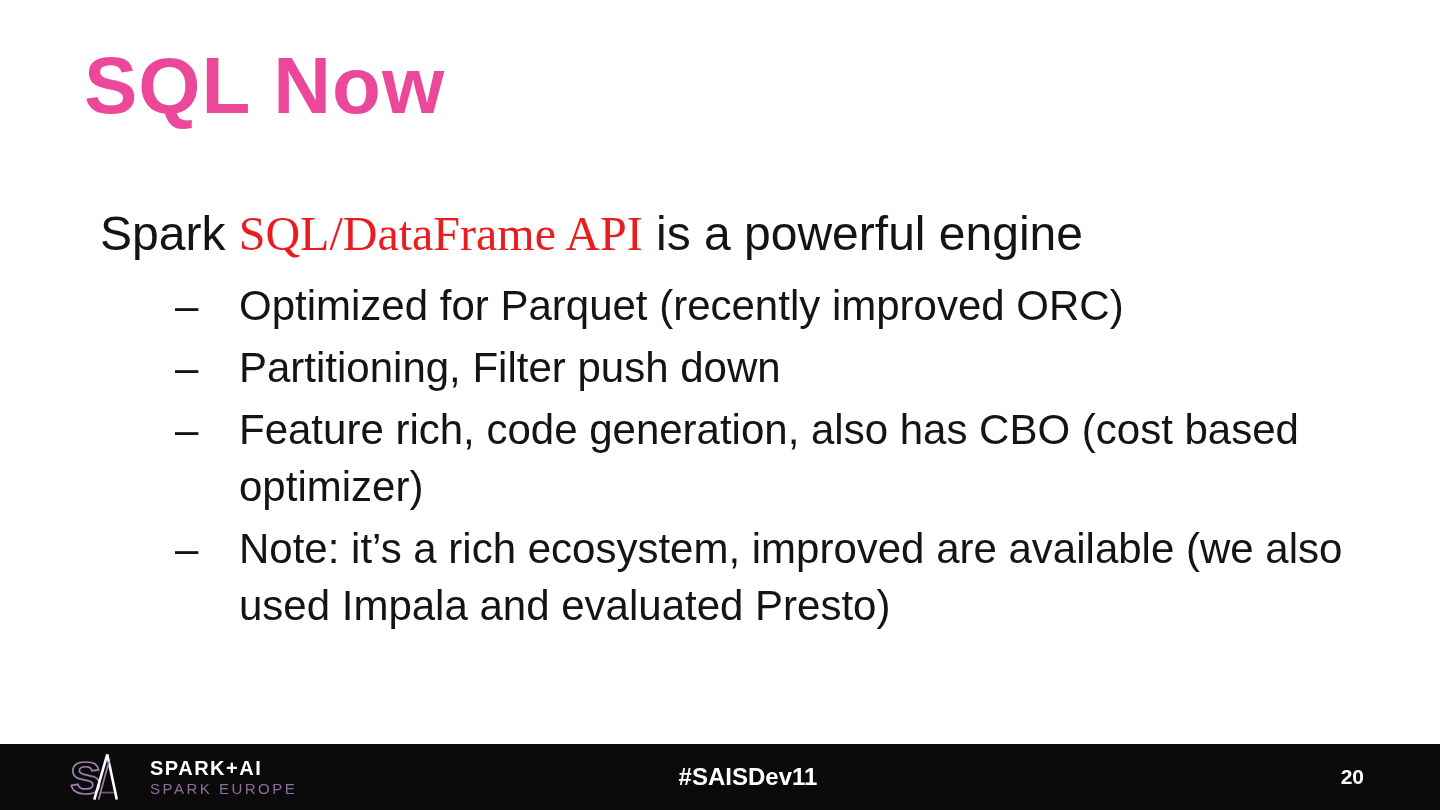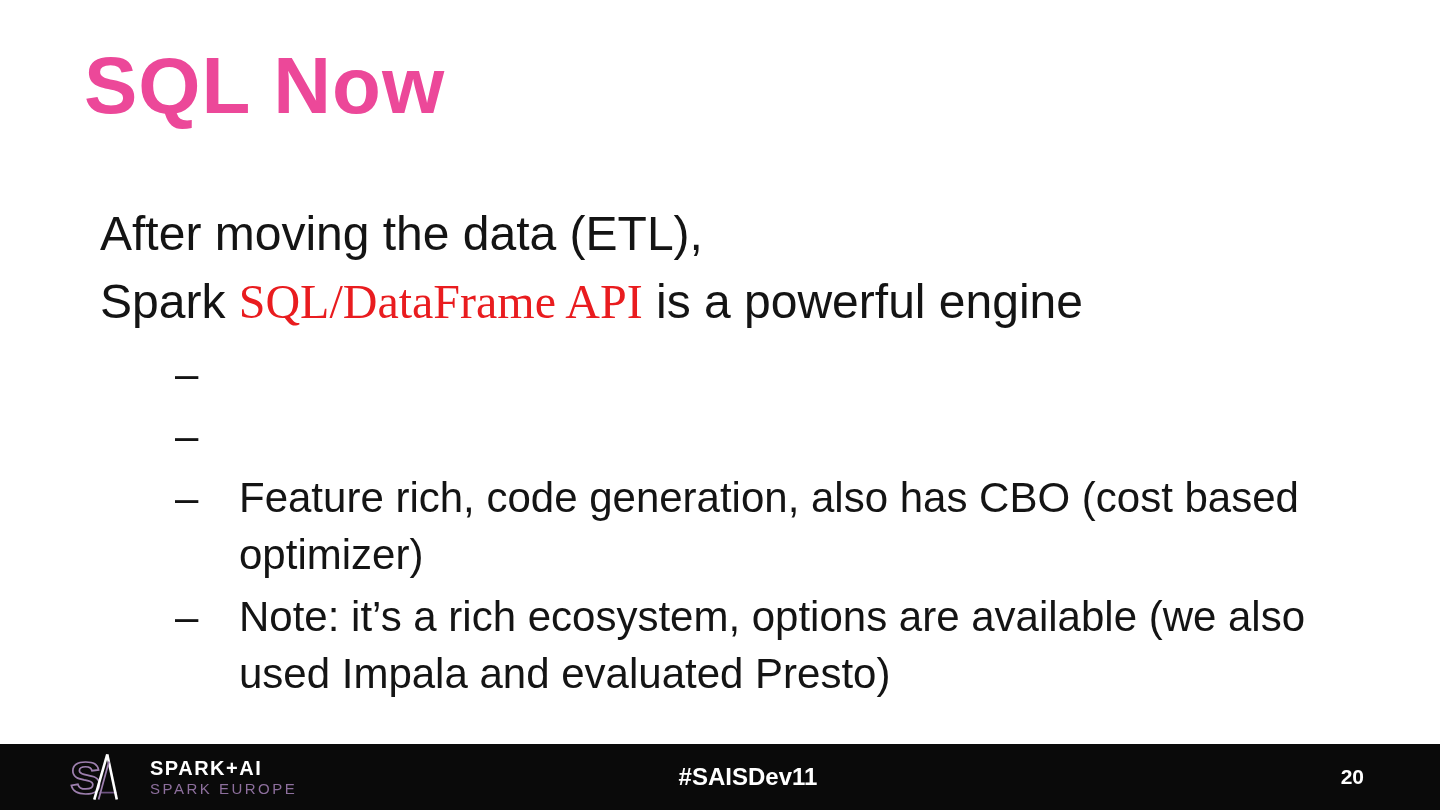--- a/index.html
+++ b/index.html
@@ -121,37 +121,38 @@
   }
 </style>
 </head>
 <body>
 
 <div class="slide">
 
   <h1 class="slide-title">SQL Now</h1>
 
   <div class="body-block">
-    <div class="main-line">After moving the data (ETL),</div>
     <div class="main-line"><span>Spark </span><span class="highlight-red">SQL/DataFrame API</span><span> is a powerful engine</span></div>
 
     <div class="bullet-list">
       <div class="bullet-item">
         <span class="bullet-dash">–</span>
+        <span class="bullet-text">Optimized for Parquet (recently improved ORC)</span>
       </div>
       <div class="bullet-item">
         <span class="bullet-dash">–</span>
+        <span class="bullet-text">Partitioning, Filter push down</span>
       </div>
       <div class="bullet-item">
         <span class="bullet-dash">–</span>
         <span class="bullet-text">Feature rich, code generation, also has CBO (cost based optimizer)</span>
       </div>
       <div class="bullet-item">
         <span class="bullet-dash">–</span>
-        <span class="bullet-text">Note: it’s a rich ecosystem, options are available (we also used Impala and evaluated Presto)</span>
+        <span class="bullet-text">Note: it’s a rich ecosystem, improved are available (we also used Impala and evaluated Presto)</span>
       </div>
     </div>
   </div>
 
   <div class="footer">
     <div class="brand">
       <svg class="brand-logo" viewBox="0 0 60 60" xmlns="http://www.w3.org/2000/svg">
         <text x="0" y="50" font-family="Liberation Sans, sans-serif" font-size="54" font-weight="bold" fill="none" stroke="#9d7fae" stroke-width="2">S</text>
         <path d="M34 48 L54 48" stroke="#6d5380" stroke-width="2" fill="none"></path>
         <path d="M28 56 L43 4" stroke="#ffffff" stroke-width="3" fill="none"></path>

